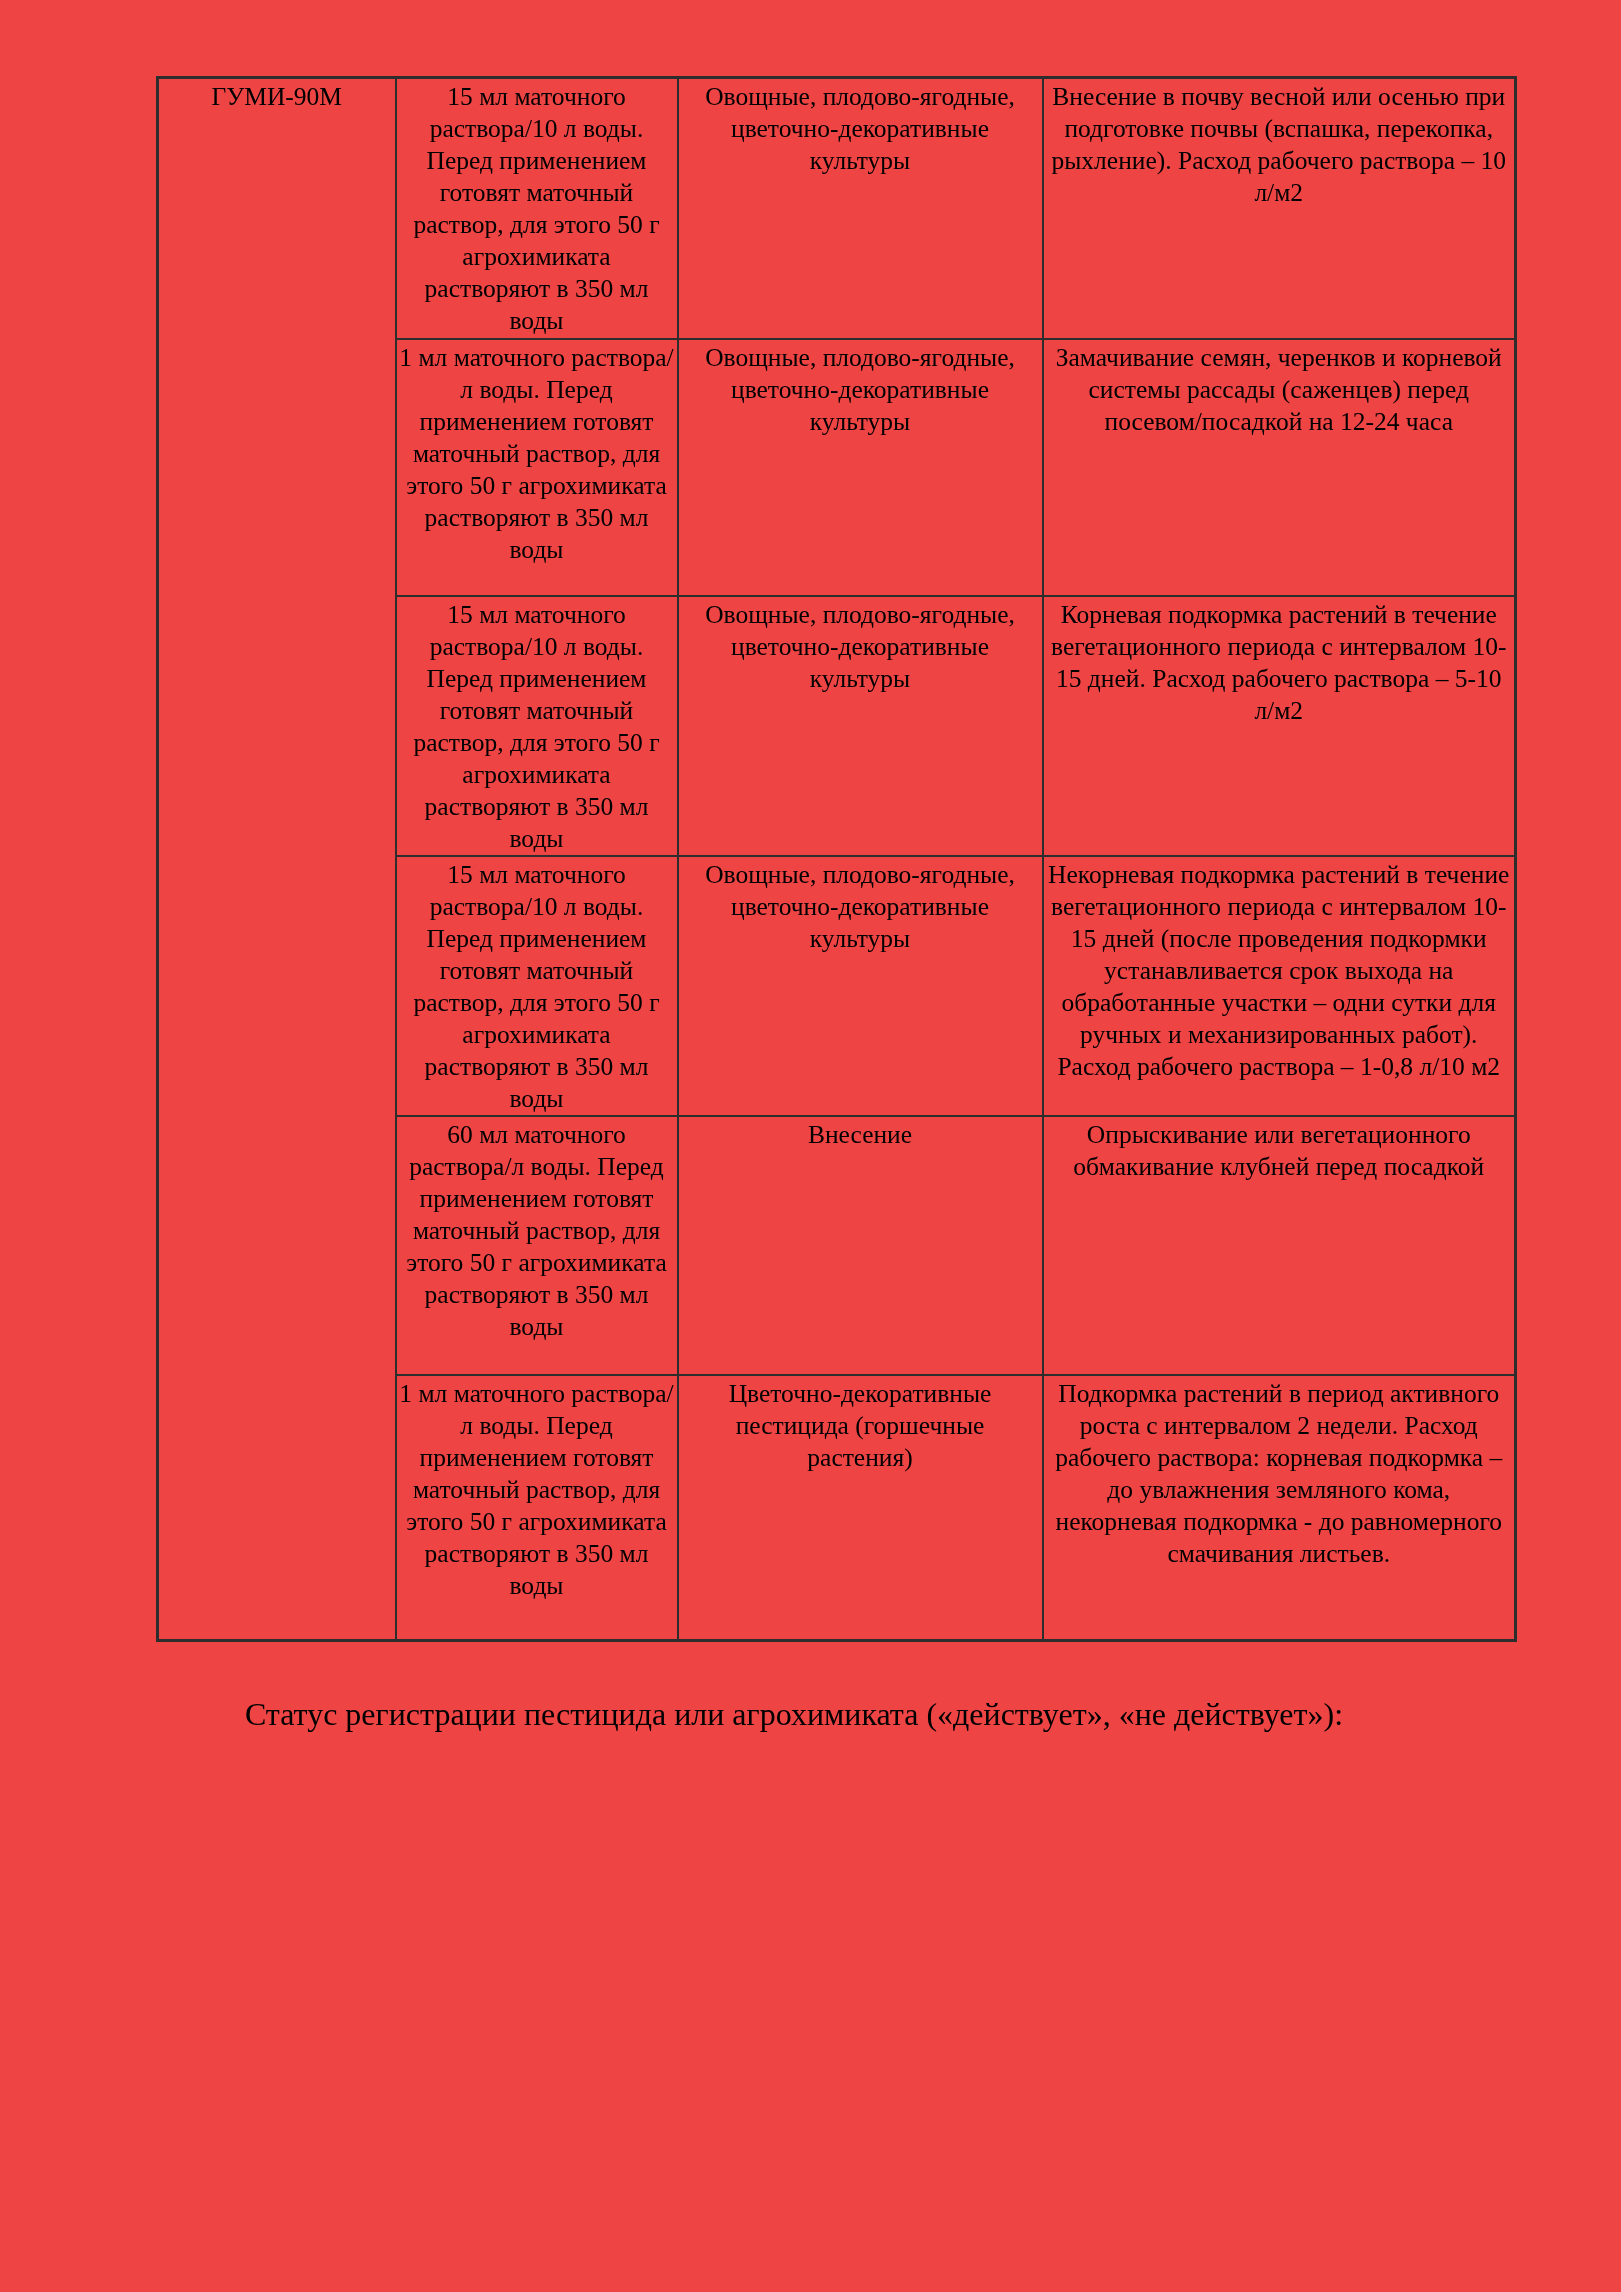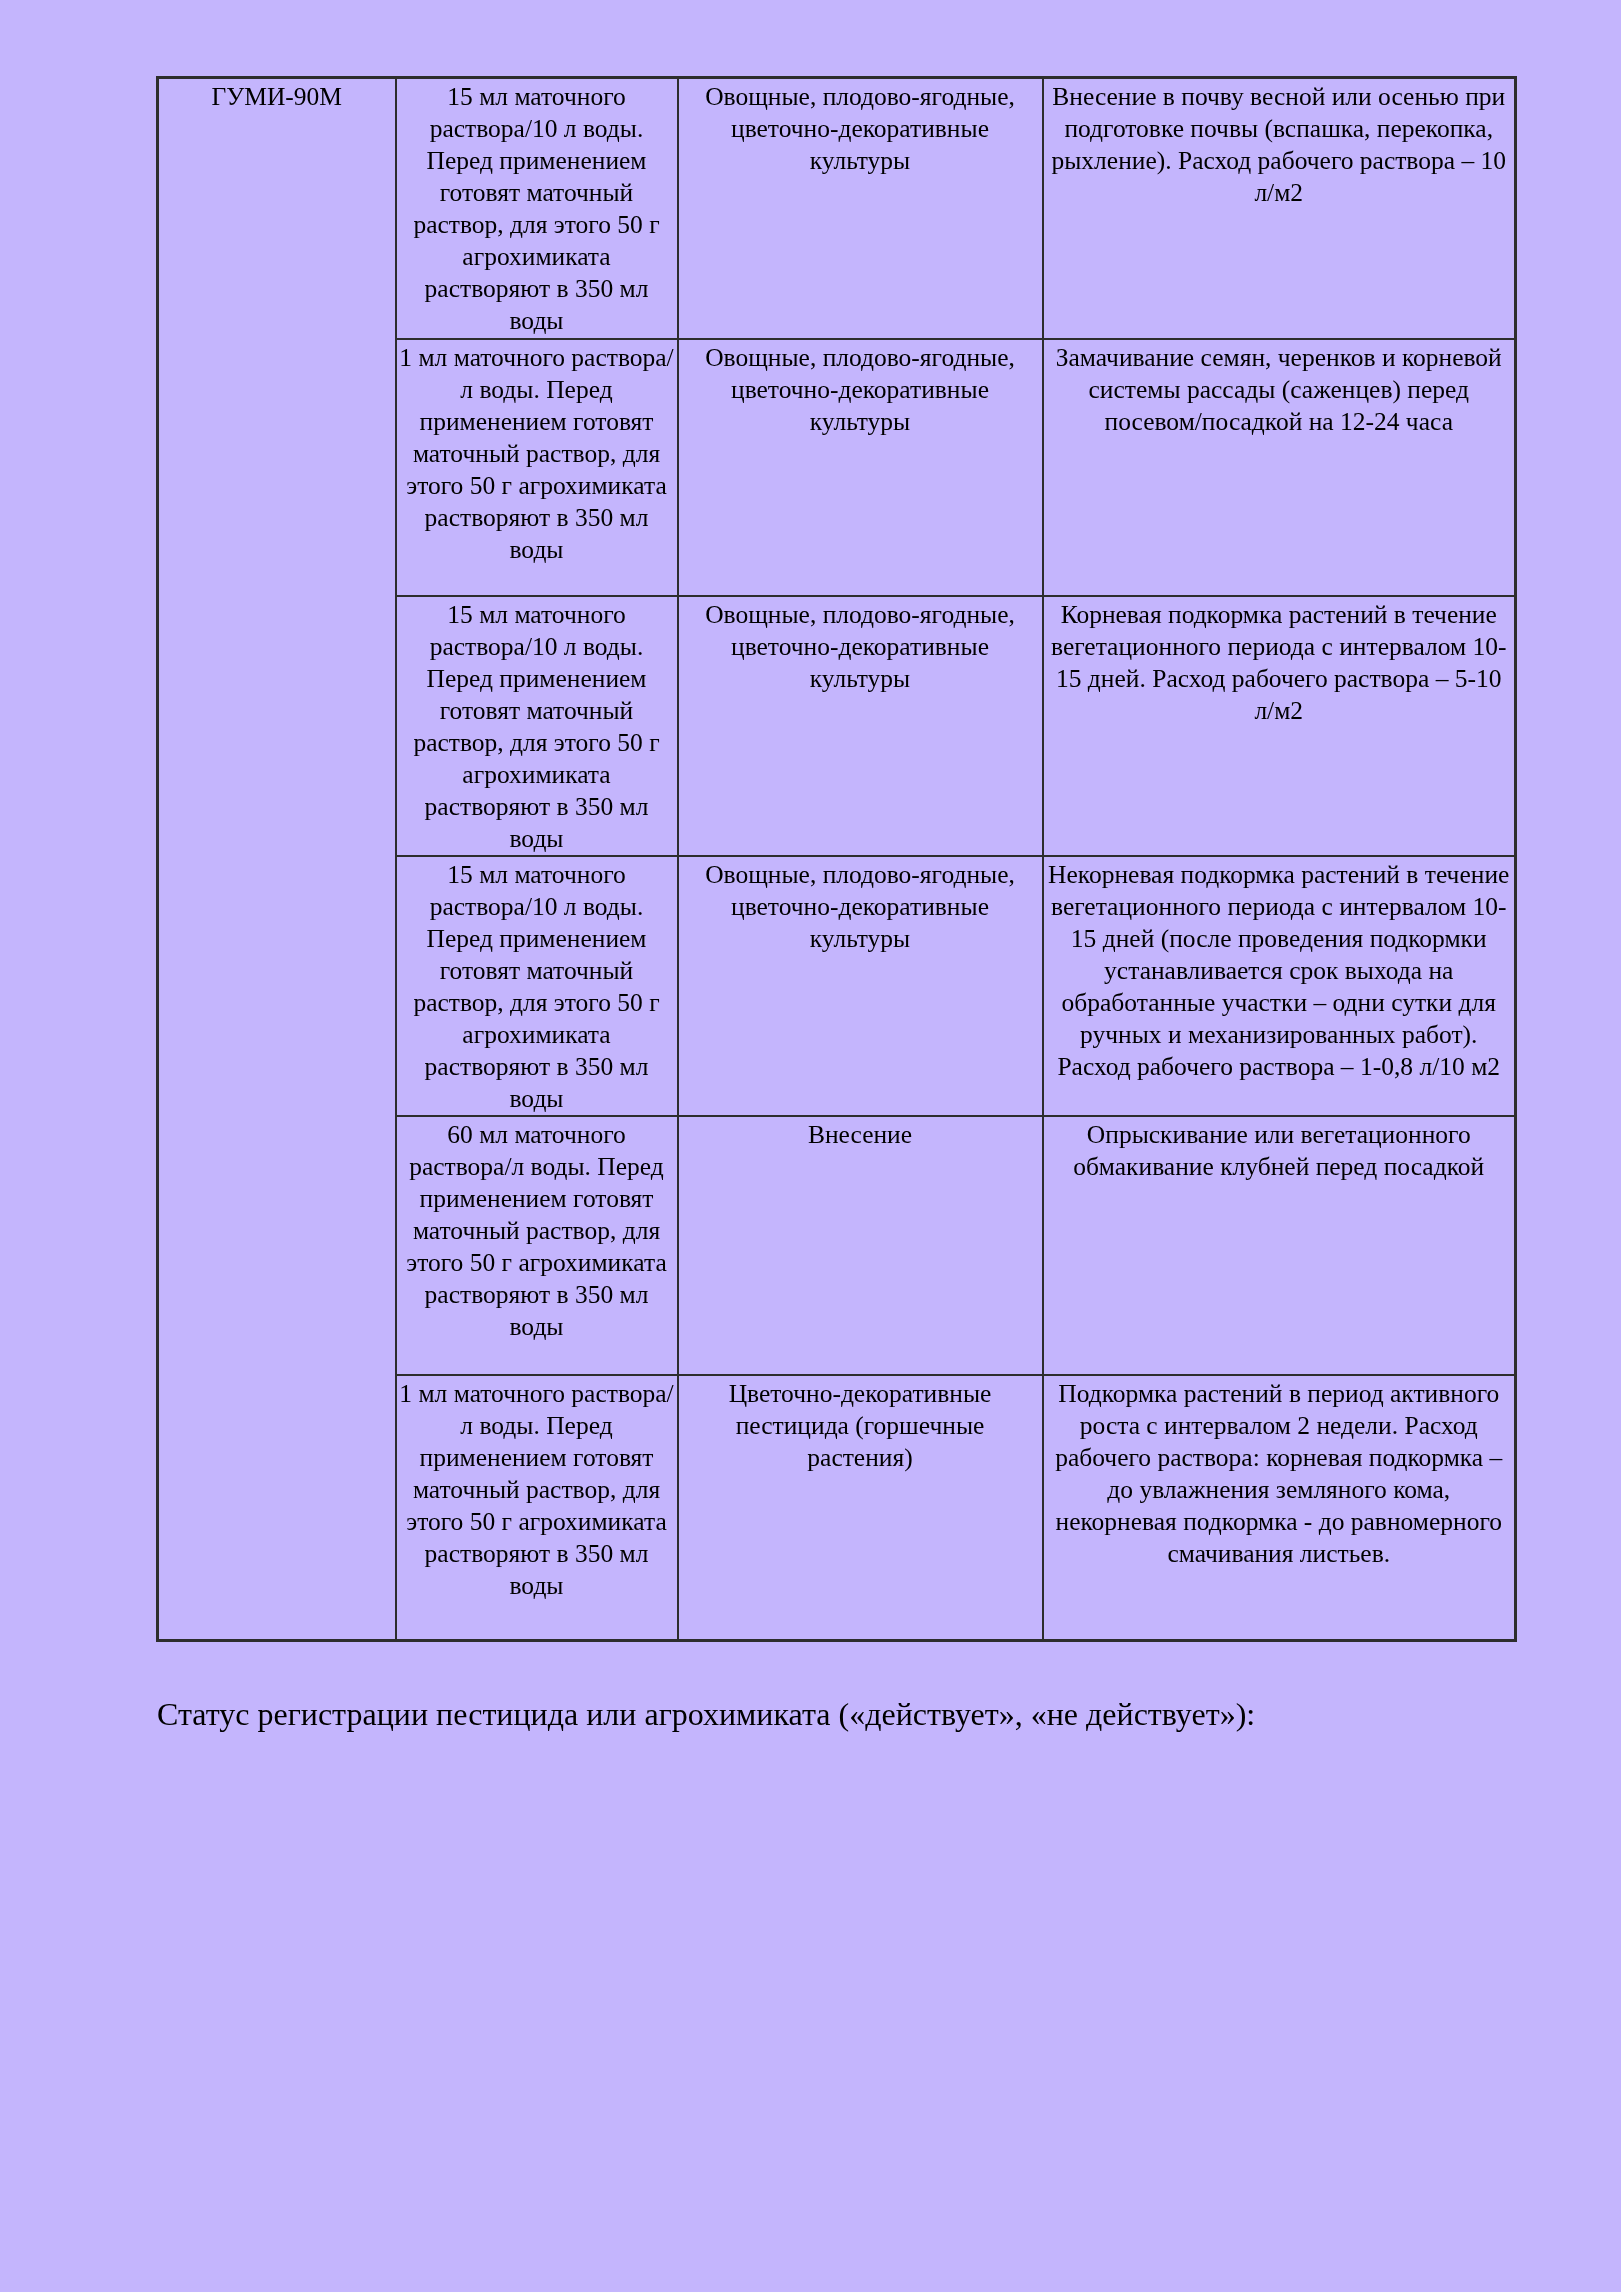--- a/index.html
+++ b/index.html
@@ -12,21 +12,21 @@
     height: 2293px;
     position: relative;
     font-family: "Liberation Serif", "DejaVu Serif", serif;
     color: #000000;
   }
   .page {
     position: absolute;
     left: 0; top: 0;
     width: 1621px;
     height: 2293px;
-    background: #c4b5fd;
+    background: #ef4444;
   }
   table.doc-table {
     position: absolute;
     left: 156px;
     top: 76px;
     width: 1358px;
     border-collapse: collapse;
     table-layout: fixed;
     border: 3.9px solid #2d2d2d;
   }
@@ -47,20 +47,21 @@
   .h-r5 td { height: 255px; margin-top: 33px; }
   .h-r6 td { height: 261px; }
 
   .status-block {
     position: absolute;
     left: 157px;
     top: 1692px;
     width: 1274px;
     font-size: 32px;
     line-height: 45px;
+    text-align: center;
   }
   .status-value {
     display: block;
     width: 611px;
     line-height: 35px;
     padding: 2px 0 2px 5.9px;
     border-bottom: 3.9px solid #3a3a3a;
     box-sizing: border-box;
   }
 </style>

